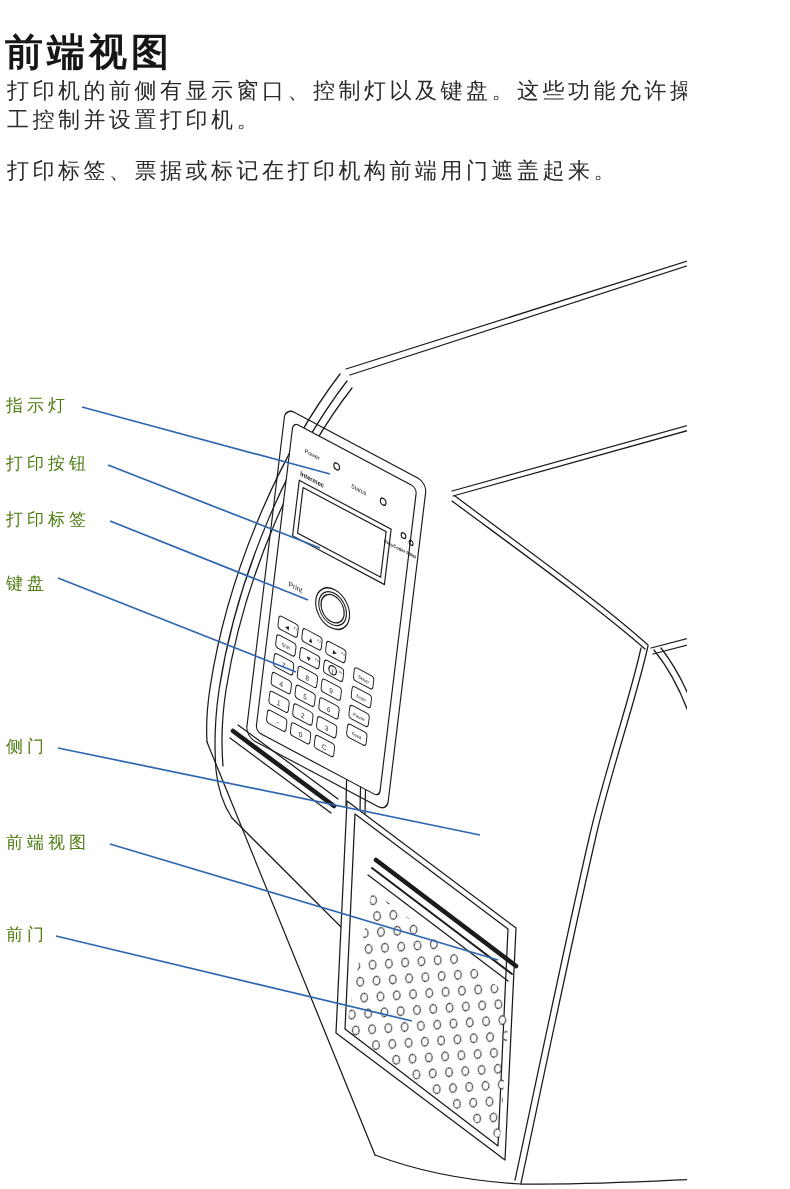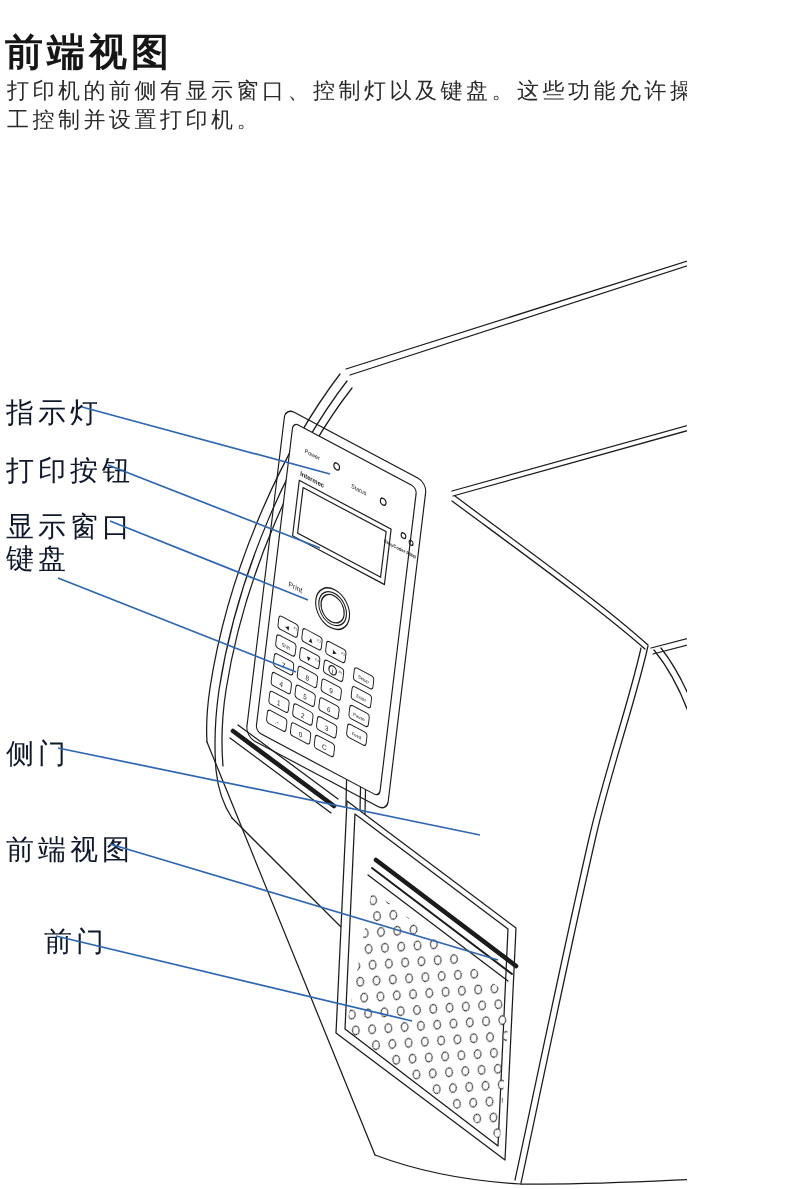--- a/index.html
+++ b/index.html
@@ -7,47 +7,48 @@
     --drawing-line:#1B1B1B;
     --text:#231F20;
   }
   html,body{margin:0;padding:0;background:#fff;}
   .page{position:relative;width:687px;height:1189px;background:#fff;overflow:hidden;
         font-family:"Liberation Sans","DejaVu Sans",sans-serif;color:var(--text);}
   .title{position:absolute;left:5px;top:2px;font-size:38px;font-weight:700;letter-spacing:4px;color:#161616;}
   .para{position:absolute;left:7px;width:778px;font-size:22px;line-height:1.32;letter-spacing:3.5px;color:#2a2a2a;}
   .para1{top:54px;}
   .para2{top:134px;}
-  .callout-label{position:absolute;font-size:28px;letter-spacing:4px;color:#0f172a;white-space:nowrap;}
+  .callout-label{position:absolute;font-size:17px;letter-spacing:4px;color:#4d7c0f;white-space:nowrap;}
   svg.drawing{position:absolute;left:0;top:0;}
   .ln{fill:none;stroke:var(--drawing-line);stroke-width:1.25;stroke-linejoin:round;stroke-linecap:round;}
   .w2{stroke-width:2;} .w3{stroke-width:3.2;} .w4{stroke-width:4.6;}
   .fillw{fill:#fff;}
   .callout-line{fill:none;stroke:var(--callout-line);stroke-width:1.7;}
   .panel-text{fill:var(--drawing-line);font-family:"Liberation Sans",sans-serif;}
   .key rect{fill:#fff;stroke:var(--drawing-line);stroke-width:1;}
   .key text{fill:var(--drawing-line);font-size:7px;text-anchor:middle;font-family:"Liberation Sans",sans-serif;}
   .key.small text.klabel{font-size:4.6px;}
   .key text.sub{font-size:3.4px;text-anchor:start;}
 </style>
 </head>
 <body>
 
 <div class="page">
 
   <h1 class="title">前端视图</h1>
   <p class="para para1">打印机的前侧有显示窗口、控制灯以及键盘。这些功能允许操作员手工控制并设置打印机。</p>
+  <p class="para para2">打印标签、票据或标记在打印机构前端用门遮盖起来。</p>
 
   <div class="callout-label" style="left:6px;top:394px;">指示灯</div>
   <div class="callout-label" style="left:6px;top:452px;">打印按钮</div>
-  <div class="callout-label" style="left:6px;top:508px;">显示窗口</div>
-  <div class="callout-label" style="left:6px;top:540px;text-align:right;">键盘</div>
+  <div class="callout-label" style="left:6px;top:508px;">打印标签</div>
+  <div class="callout-label" style="left:6px;top:572px;text-align:right;">键盘</div>
   <div class="callout-label" style="left:6px;top:735px;text-align:center;">侧门</div>
   <div class="callout-label" style="left:6px;top:831px;">前端视图</div>
-  <div class="callout-label" style="left:6px;top:923px;margin-left:38px;">前门</div>
+  <div class="callout-label" style="left:6px;top:923px;">前门</div>
 
   <svg class="drawing" width="790" height="1189" viewBox="0 0 790 1189">
 
     <defs>
       <pattern id="holePattern" width="25" height="21" patternUnits="userSpaceOnUse" patternTransform="rotate(36)">
         <ellipse cx="6" cy="5" rx="3.3" ry="4.3" fill="#fff" stroke="#1B1B1B" stroke-width="1" transform="rotate(-36 6 5)"></ellipse>
         <ellipse cx="18.5" cy="15.5" rx="3.3" ry="4.3" fill="#fff" stroke="#1B1B1B" stroke-width="1" transform="rotate(-36 18.5 15.5)"></ellipse>
       </pattern>
     </defs>
 

